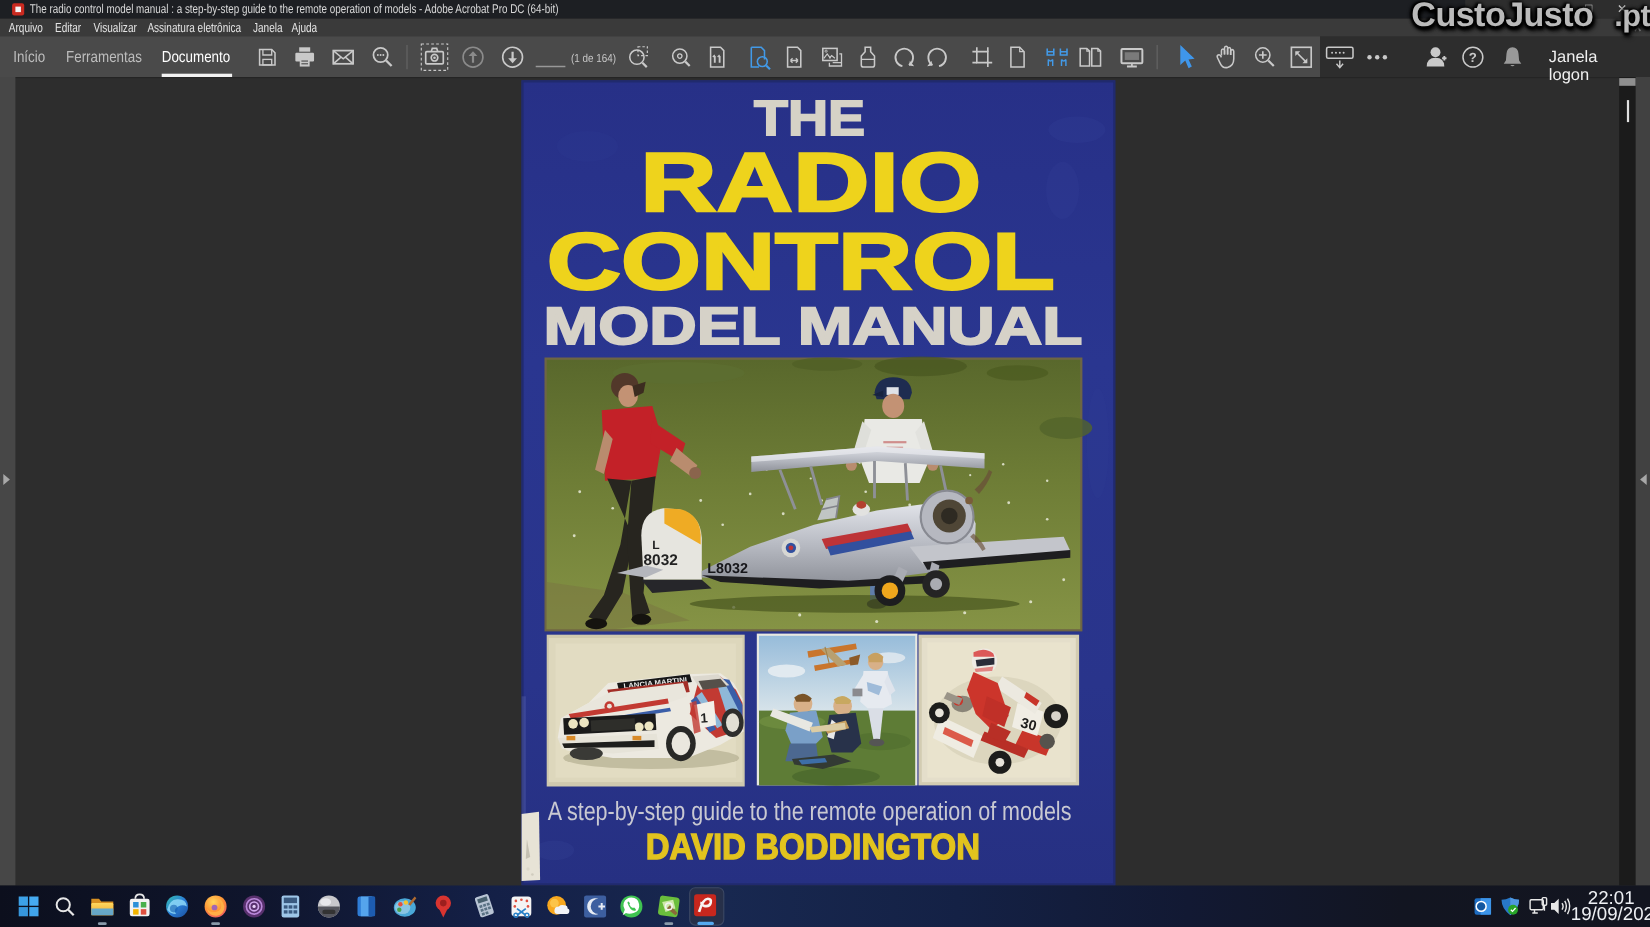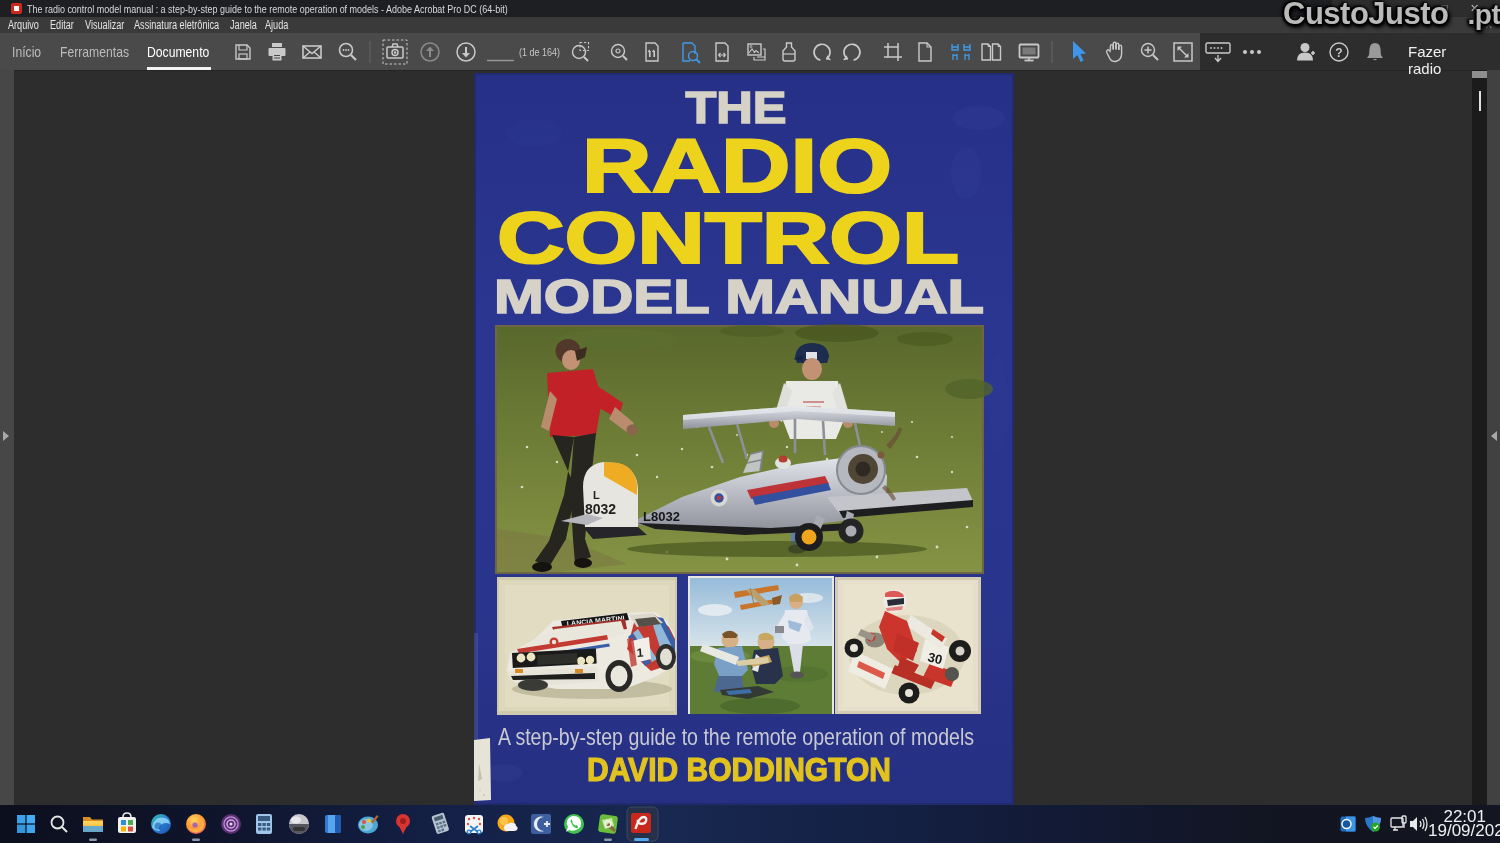--- a/index.html
+++ b/index.html
@@ -239,21 +239,21 @@
       <circle r="9"></circle>
       <text x="0" y="4.5" font-size="12" font-weight="bold" fill="#c9c9c9" stroke="none" text-anchor="middle" font-family="Liberation Sans">?</text>
     </g>
 
     <g transform="translate(1375,19)" fill="#999999" stroke="none">
       <path d="M0,-9 Q5,-9 5.5,-3 L6,3 L8,6 L-8,6 L-6,3 L-5.5,-3 Q-5,-9 0,-9 Z"></path>
       <path d="M-2,7 Q0,9.5 2,7 Z"></path>
     </g>
   </g>
   </svg>
-  <div id="fazer">Fazer radio</div>
+  <div id="fazer">Janela logon</div>
 </div>
 <div id="leftstrip"></div>
 <div id="leftarr"></div>
 <div id="scrolltrack"></div>
 <div id="scrollthumb"></div>
 <div id="scrollline"></div>
 <div id="rightstrip"></div>
 <div id="rightarr"></div>
 <svg id="cover" width="540" height="732" viewBox="0 0 540 732">
 <defs>

